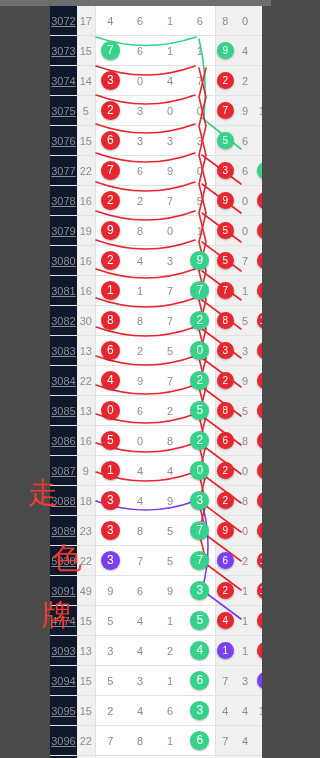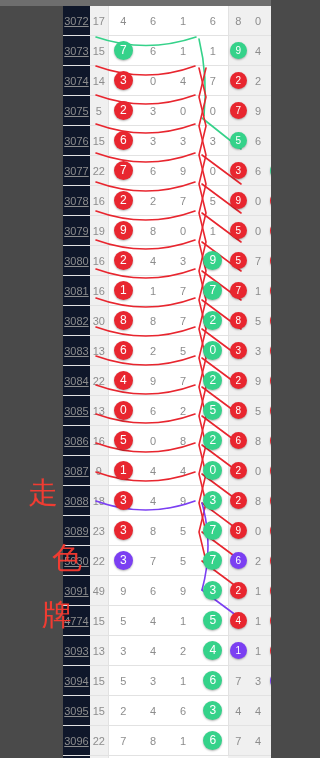--- a/index.html
+++ b/index.html
@@ -10,21 +10,21 @@
     overflow:hidden;
     position:relative;
   }
   #app{position:absolute;inset:0;}
 
   
   .topbar{position:absolute;left:0;top:0;width:271px;height:6px;background:#6e6e6e;}
 
   
   .grid-wrap{
-    position:absolute;left:32px;top:6px;width:212px;height:752px;
+    position:absolute;left:19px;top:6px;width:212px;height:752px;
     overflow:hidden;
     padding-left:31px;
   }
   table.grid{
     border-collapse:collapse;
     width:212px;
     table-layout:fixed;
   }
   table.grid td{
     padding:0;

